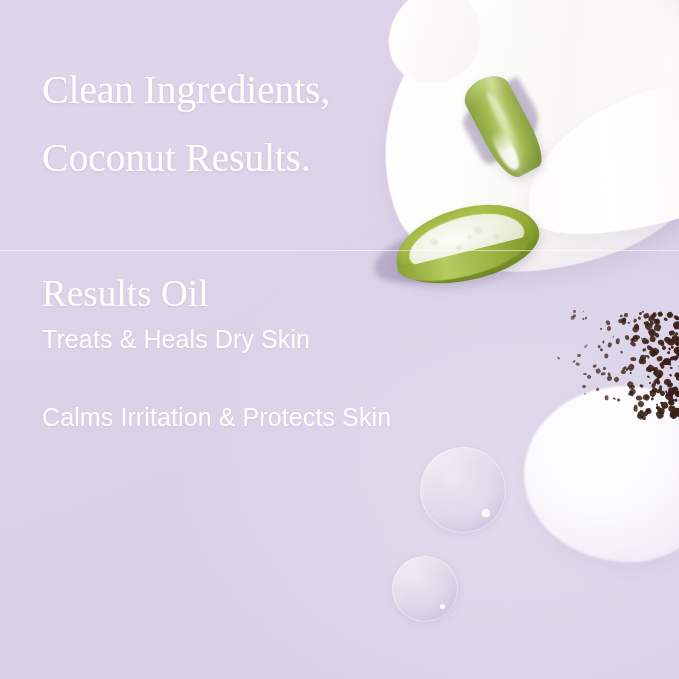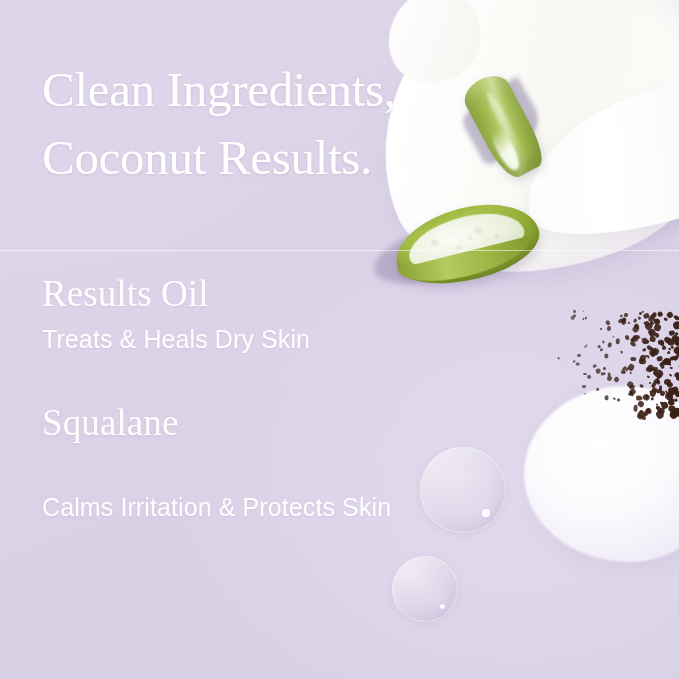--- a/index.html
+++ b/index.html
@@ -263,21 +263,21 @@
   .content { position: absolute; inset: 0; }
 
   .headline {
     position: absolute;
     left: 42px;
     top: 56px;
     width: 470px;
     margin: 0;
     font-family: "Liberation Serif", "DejaVu Serif", serif;
     font-weight: 400;
-    font-size: 49px;
+    font-size: 40px;
     line-height: 68px;
     letter-spacing: -0.3px;
     color: #ffffff;
     text-shadow: 0 1px 3px rgba(132,116,162,0.18);
   }
   .headline .hl-line { display: block; white-space: nowrap; }
 
   .ingredients {
     position: absolute;
     left: 42px;
@@ -559,21 +559,20 @@
     </h1>
 
     <div class="ingredients">
 
       <div class="ingredient">
         <span class="ing-name">Results Oil</span>
         <span class="ing-desc">Treats &amp; Heals Dry Skin</span>
       </div>
 
       <div class="ingredient">
-        <span class="ing-name">Squalane</span>
       </div>
 
       <div class="ingredient">
         <span class="ing-desc">Calms Irritation &amp; Protects Skin</span>
       </div>
 
     </div>
   </div>
 </div>
 

